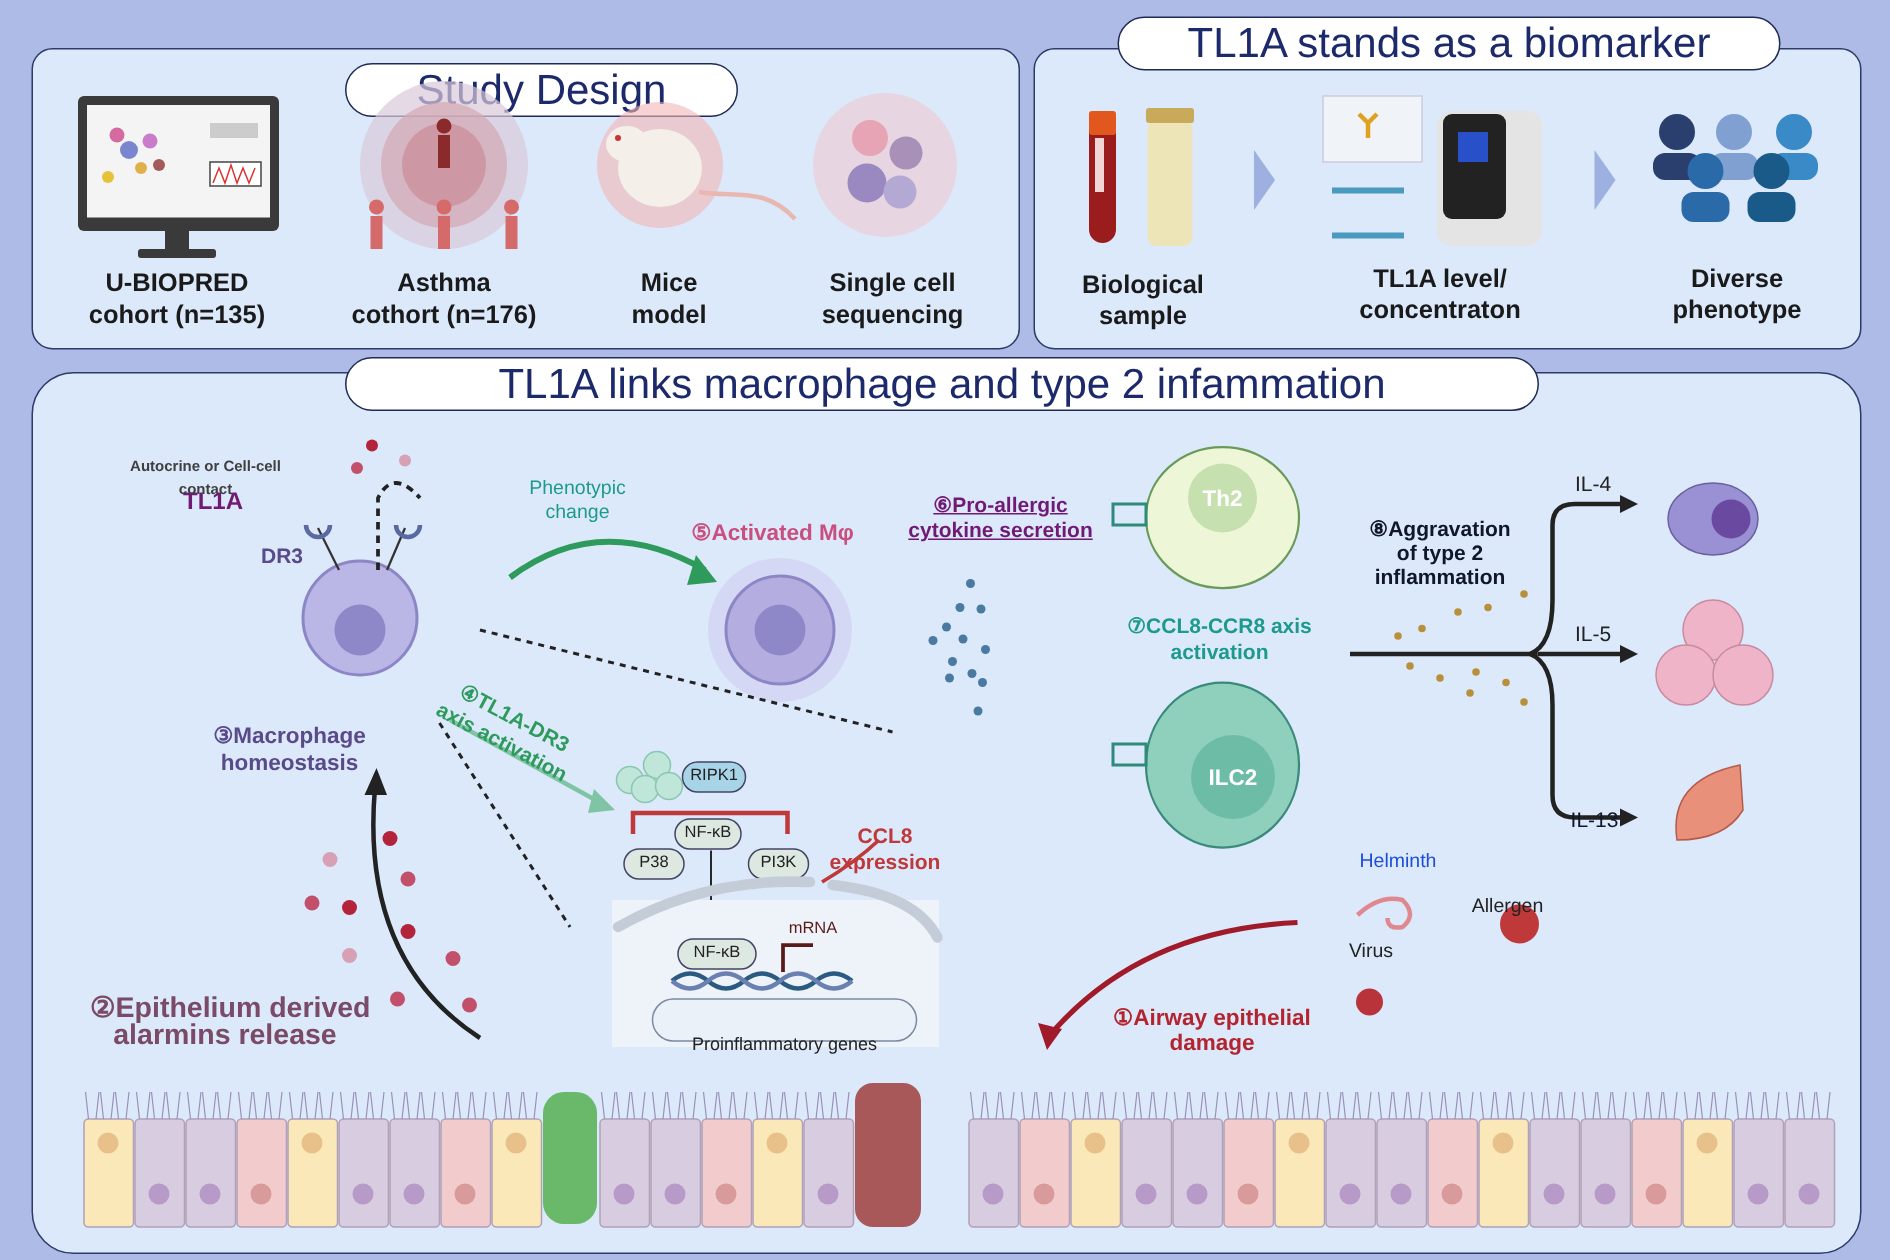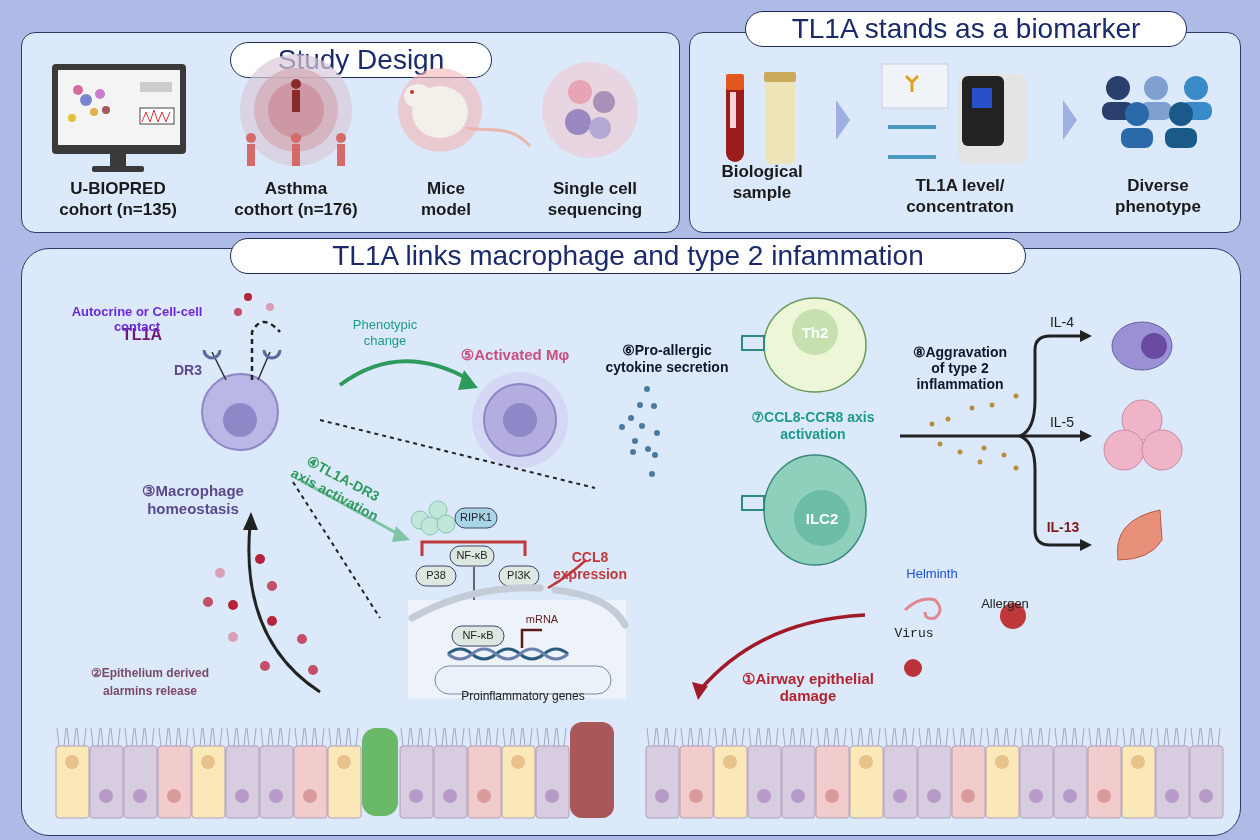--- a/index.html
+++ b/index.html
@@ -343,86 +343,86 @@
   </div>
 <div class="lbl" style="left:396px;top:178px;width:100px;">
     <div>Mice</div>
     <div>model</div>
   </div>
 <div class="lbl" style="left:540px;top:178px;width:110px;">
     <div>Single cell</div>
     <div>sequencing</div>
   </div>
 
-<div class="lbl" style="left:702px;top:161px;width:120px;">
+<div class="lbl" style="left:702px;top:179px;width:120px;">
     <div>Biological</div>
     <div>sample</div>
   </div>
 <div class="lbl" style="left:890px;top:175px;width:140px;">
     <div>TL1A level/</div>
     <div>concentraton</div>
   </div>
 <div class="lbl" style="left:1100px;top:175px;width:116px;">
     <div>Diverse</div>
     <div>phenotype</div>
   </div>
 
 <div class="pill" style="left:230px;top:238px;width:794px;height:34px;">TL1A links macrophage and type 2 infammation</div>
 
 <div class="t" style="left:112px;top:286px;width:60px;font-size:16px;color:#701a75;margin-top:40px;">TL1A</div>
-<div class="t" style="left:62px;top:304px;width:150px;font-size:13px;color:#6d28d9;line-height:15px;">
+<div class="t" style="left:62px;top:304px;width:150px;font-size:10px;color:#404040;line-height:15px;">
     <div>Autocrine or Cell-cell</div>
     <div>contact</div>
   </div>
 <div class="t" style="left:168px;top:362px;width:40px;font-size:14px;color:#5a4a8a;">DR3</div>
 <div class="t" style="left:330px;top:317px;width:110px;font-size:13px;font-weight:normal;color:#1d9a8c;line-height:16px;">
     <div>Phenotypic</div>
     <div>change</div>
   </div>
 <div class="t" style="left:450px;top:346px;width:130px;font-size:15px;color:#c9507e;">⑤Activated Mφ</div>
-<div class="t" style="left:592px;top:342px;width:150px;font-size:14px;color:#0f172a;line-height:17px;">
+<div class="t" style="left:592px;top:328px;width:150px;font-size:14px;color:#701a75;line-height:17px;text-decoration:underline;">
     <div>⑥Pro-allergic</div>
     <div>cytokine secretion</div>
   </div>
 <div class="t" style="left:795px;top:324px;width:40px;font-size:15px;color:#fff;">Th2</div>
 <div class="t" style="left:797px;top:510px;width:50px;font-size:15px;color:#fff;">ILC2</div>
 <div class="t" style="left:728px;top:409px;width:170px;font-size:14px;color:#1d9a8c;line-height:17px;">
     <div>⑦CCL8-CCR8 axis</div>
     <div>activation</div>
   </div>
 <div class="t" style="left:900px;top:344px;width:120px;font-size:14px;color:#0f172a;line-height:16px;">
     <div>⑧Aggravation</div>
     <div>of  type 2</div>
     <div>inflammation</div>
   </div>
 <div class="t" style="left:1042px;top:314px;width:40px;font-size:14px;font-weight:normal;color:#222;">IL-4</div>
 <div class="t" style="left:1042px;top:414px;width:40px;font-size:14px;font-weight:normal;color:#222;">IL-5</div>
-<div class="t" style="left:1040px;top:519px;width:46px;font-size:14px;font-weight:bold;color:#7f1d1d;">IL-13</div>
+<div class="t" style="left:1040px;top:538px;width:46px;font-size:14px;font-weight:normal;color:#0f172a;">IL-13</div>
 <div class="t" style="left:128px;top:482px;width:130px;font-size:15px;color:#5a4a8a;line-height:18px;">
     <div>③Macrophage</div>
     <div>homeostasis</div>
   </div>
 <div class="t" style="left:290px;top:440px;width:130px;font-size:14px;color:#2e9a5c;line-height:18px;transform:rotate(28deg);transform-origin:left top;">
     <div>④TL1A-DR3</div>
     <div>axis activation</div>
   </div>
 <div class="t" style="left:455px;top:511px;width:42px;font-size:11px;font-weight:normal;color:#222;">RIPK1</div>
 <div class="t" style="left:450px;top:549px;width:44px;font-size:11px;font-weight:normal;color:#222;">NF-κB</div>
 <div class="t" style="left:416px;top:569px;width:40px;font-size:11px;font-weight:normal;color:#222;">P38</div>
 <div class="t" style="left:499px;top:569px;width:40px;font-size:11px;font-weight:normal;color:#222;">PI3K</div>
 <div class="t" style="left:540px;top:549px;width:100px;font-size:14px;color:#c0393a;line-height:17px;">
     <div>CCL8</div>
     <div>expression</div>
   </div>
 <div class="t" style="left:520px;top:613px;width:44px;font-size:11px;font-weight:normal;color:#5a1a1a;">mRNA</div>
 <div class="t" style="left:452px;top:629px;width:52px;font-size:11px;font-weight:normal;color:#222;">NF-κB</div>
 <div class="t" style="left:435px;top:673px;width:176px;font-size:12px;font-weight:normal;color:#222;margin-top:16px;">Proinflammatory genes</div>
-<div class="t" style="left:60px;top:664px;width:180px;font-size:12px;color:#7a4a66;line-height:18px;">
+<div class="t" style="left:60px;top:664px;width:180px;font-size:19px;color:#7a4a66;line-height:18px;">
     <div>②Epithelium derived</div>
     <div>alarmins release</div>
   </div>
 <div class="t" style="left:728px;top:670px;width:160px;font-size:15px;color:#b3242f;line-height:17px;">
     <div>①Airway epithelial</div>
     <div>damage</div>
   </div>
 <div class="t" style="left:897px;top:566px;width:70px;font-size:13px;font-weight:normal;color:#1d4ed8;">Helminth</div>
 <div class="t" style="left:970px;top:578px;width:70px;font-size:13px;font-weight:normal;color:#222;margin-top:18px;">Allergen</div>
-<div class="t" style="left:892px;top:626px;width:44px;font-size:13px;font-weight:normal;color:#222;font-family:Liberation Mono, monospace;">Virus</div>
+<div class="t" style="left:892px;top:626px;width:44px;font-size:13px;font-weight:normal;color:#222;">Virus</div>
 
 </body></html>

